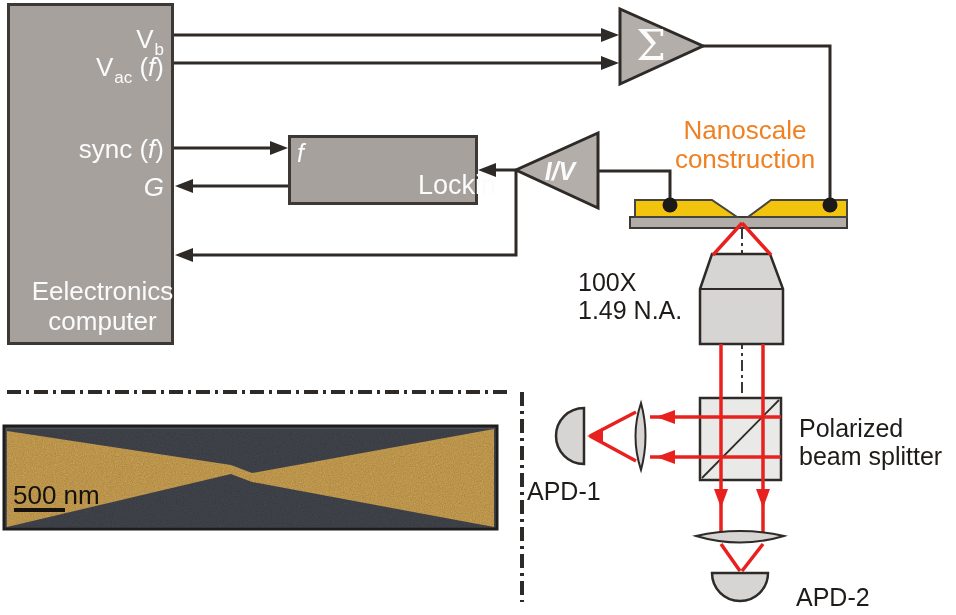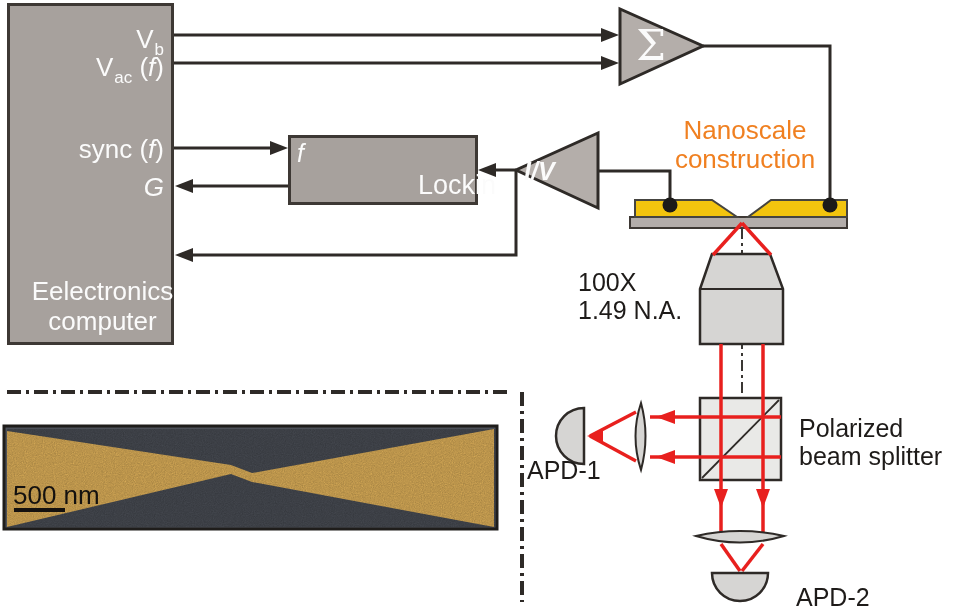--- a/index.html
+++ b/index.html
@@ -20,21 +20,21 @@
   }
   .computer-name{
     position:absolute;left:7px;width:191px;text-align:center;
     font-size:26px;color:#fbfbfb;
   }
   .sum-symbol{
     position:absolute;left:620px;top:21px;width:62px;text-align:center;
     font-size:42px;color:#fbfbfb;font-family:"DejaVu Serif", serif;
   }
   .iv-label{
-    position:absolute;left:524px;top:157px;width:72px;text-align:left;
+    position:absolute;left:524px;top:157px;width:72px;text-align:center;
     font-size:25px;color:#fbfbfb;font-style:italic;font-weight:bold;
   }
   .lockin-f{position:absolute;left:297px;top:139px;font-size:25px;color:#fbfbfb;font-style:italic;}
   .lockin-label{
     position:absolute;left:288px;top:170px;width:180px;text-align:right;
     font-size:27px;color:#fbfbfb;padding-left:28px;
   }
   .nano{
     position:absolute;left:655px;top:104px;width:180px;text-align:center;
     font-size:26px;line-height:29px;color:#f08021;margin-top:12px;
@@ -171,18 +171,18 @@
   <div class="lbl blk2" style="left:578px;top:268px;">
     <div>100X</div>
     <div>1.49 N.A.</div>
   </div>
 
   <div class="lbl blk2" style="left:799px;top:414px;">
     <div>Polarized</div>
     <div>beam splitter</div>
   </div>
 
-  <div class="lbl blk2" style="left:527px;top:456px;">APD-1</div>
+  <div class="lbl blk2" style="left:527px;top:477px;">APD-1</div>
   <div class="lbl blk2" style="left:796px;top:583px;">APD-2</div>
 
   <div class="scale-label">500 nm</div>
 
 </div>
 
 </body></html>

